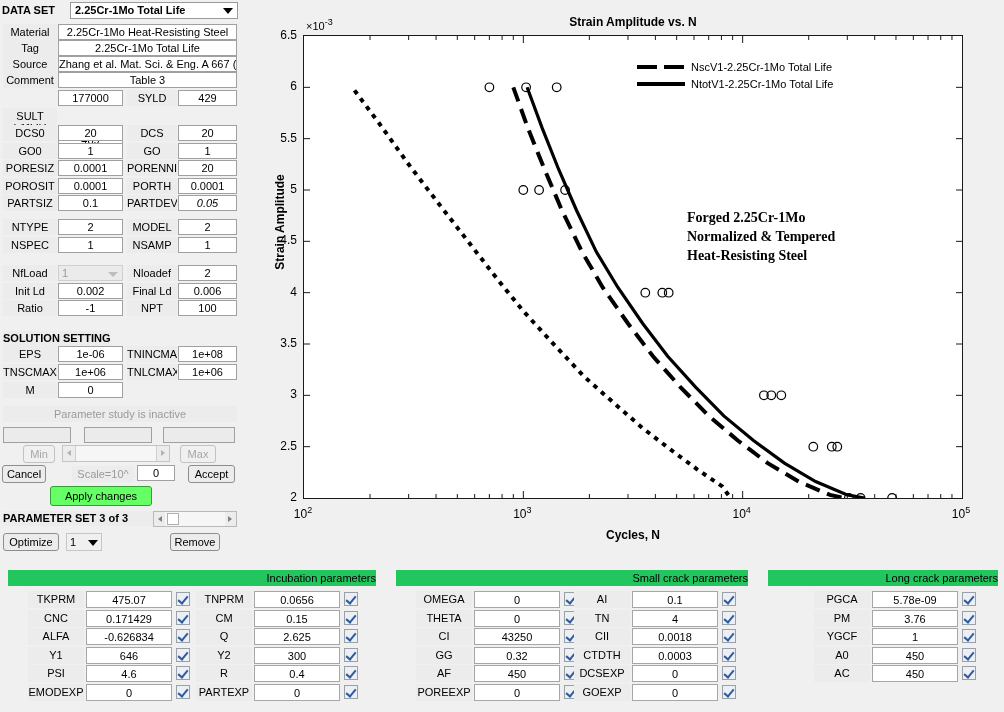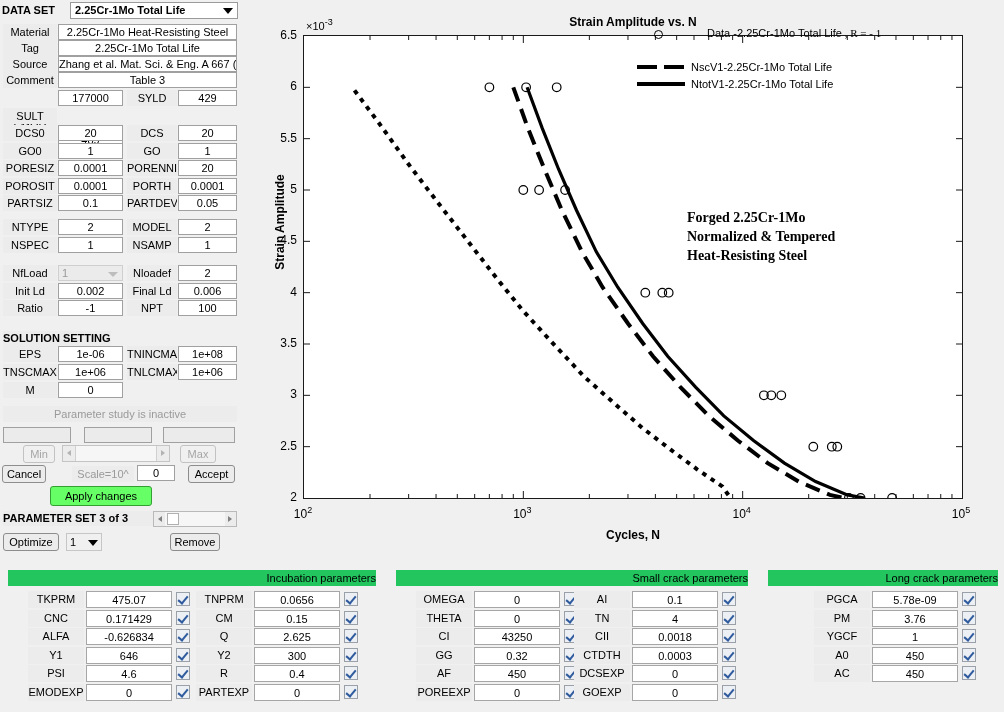--- a/index.html
+++ b/index.html
@@ -173,21 +173,21 @@
       <div class="fld abs" style="left:58px;top:160px;width:65px;">0.0001</div>
       <div class="lbl abs" style="left:127px;top:160px;width:50px;">PORENNI</div>
       <div class="fld abs" style="left:178px;top:160px;width:59px;">20</div>
       <div class="lbl abs" style="left:3px;top:177.5px;width:54px;">POROSIT</div>
       <div class="fld abs" style="left:58px;top:177.5px;width:65px;">0.0001</div>
       <div class="lbl abs" style="left:127px;top:177.5px;width:50px;">PORTH</div>
       <div class="fld abs" style="left:178px;top:177.5px;width:59px;">0.0001</div>
       <div class="lbl abs" style="left:3px;top:195px;width:54px;">PARTSIZ</div>
       <div class="fld abs" style="left:58px;top:195px;width:65px;">0.1</div>
       <div class="lbl abs" style="left:127px;top:195px;width:50px;">PARTDEV</div>
-      <div class="fld abs" style="left:178px;top:195px;width:59px;">0.05</div>
+      <div class="fld abs" style="left:178px;top:195px;width:59px;font-style:italic;">0.05</div>
     </div>
   <div id="type-rows">
       <div class="lbl abs" style="left:3px;top:219px;width:54px;">NTYPE</div>
       <div class="fld abs" style="left:58px;top:219px;width:65px;">2</div>
       <div class="lbl abs" style="left:127px;top:219px;width:50px;">MODEL</div>
       <div class="fld abs" style="left:178px;top:219px;width:59px;">2</div>
       <div class="lbl abs" style="left:3px;top:237px;width:54px;">NSPEC</div>
       <div class="fld abs" style="left:58px;top:237px;width:65px;">1</div>
       <div class="lbl abs" style="left:127px;top:237px;width:50px;">NSAMP</div>
       <div class="fld abs" style="left:178px;top:237px;width:59px;">1</div>
@@ -381,26 +381,20 @@
       <div class="ytick" style="left:8px;top:29px;">6.5</div>
     </div>
   <div id="xticklayer">
       <div class="xtick" style="left:40px;top:503px;width:40px;"><span>10</span><sup style="font-size:9px;">2</sup></div>
       <div class="xtick" style="left:259.3333333333333px;top:503px;width:40px;"><span>10</span><sup style="font-size:9px;">3</sup></div>
       <div class="xtick" style="left:478.66666666666663px;top:503px;width:40px;"><span>10</span><sup style="font-size:9px;">4</sup></div>
       <div class="xtick" style="left:698px;top:503px;width:40px;"><span>10</span><sup style="font-size:9px;">5</sup></div>
     </div>
 
   <div id="legendbox">
-      <div class="legrow" style="top:0px;">
-        <div class="abs" style="left:0;top:0;width:54px;height:17px;">
-          <div class="abs" style="left:21px;top:5px;width:7px;height:7px;border:1px solid #000;border-radius:50%;"></div>
-        </div>
-        <div class="legtxt" style="left:74px;"><span>Data -2.25Cr-1Mo Total Life</span><span style="font-family:&quot;Liberation Serif&quot;,serif;"> , R = - 1</span></div>
-      </div>
       <div class="legrow" style="top:34px;">
         <div class="abs" style="left:0;top:0;width:54px;height:17px;">
           <div class="abs" style="left:4px;top:6px;width:48px;height:4px;background:repeating-linear-gradient(to right,#000 0 20px,transparent 20px 27px);"></div>
         </div>
         <div class="legtxt">NscV1-2.25Cr-1Mo Total Life</div>
       </div>
       <div class="legrow" style="top:51px;">
         <div class="abs" style="left:0;top:0;width:54px;height:17px;">
           <div class="abs" style="left:4px;top:6px;width:48px;height:4px;background:#000;"></div>
         </div>

